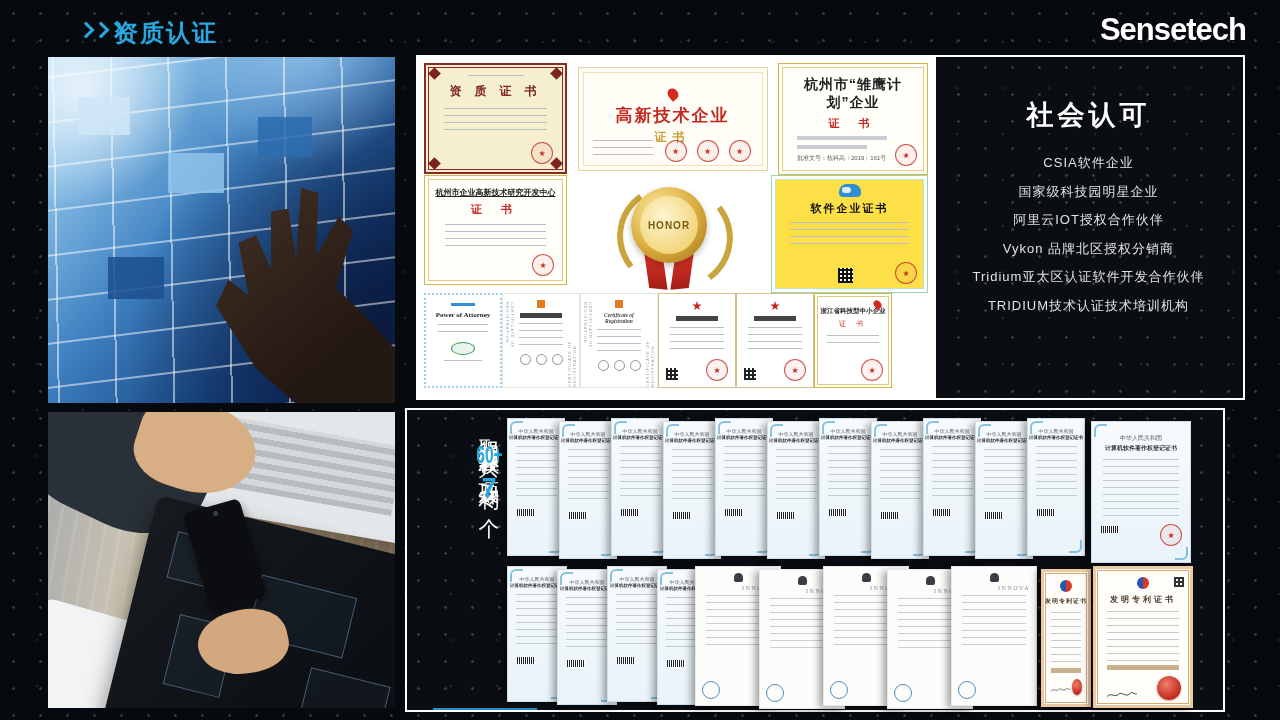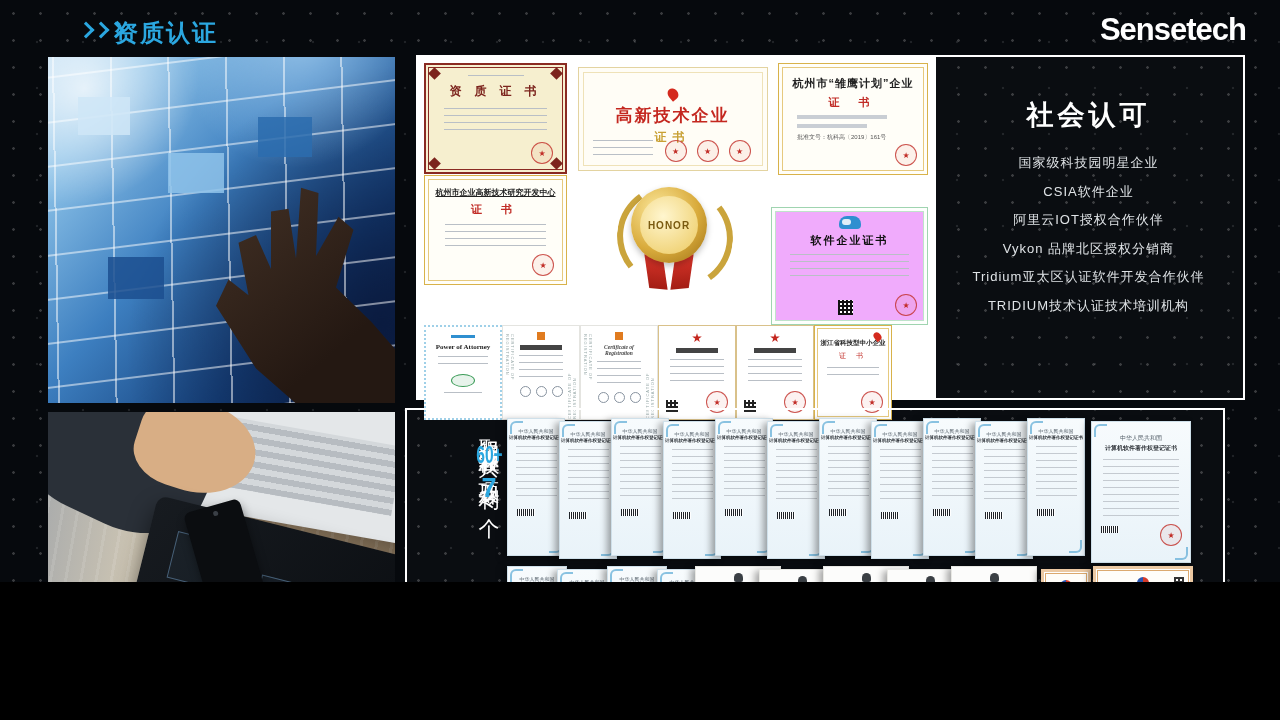--- a/index.html
+++ b/index.html
@@ -1,17 +1,17 @@
 <!DOCTYPE html>
 <html><head>
 <meta charset="utf-8">
 <style>
   html,body{margin:0;padding:0;background:#000;}
   .stage{
-    position:relative;width:1280px;height:582px;overflow:hidden;
+    position:relative;width:1280px;height:720px;overflow:hidden;
     font-family:"Liberation Sans","DejaVu Sans",sans-serif;
     background-color:#06090d;
     background-image:
       radial-gradient(rgba(255,255,255,0.20) 1px, transparent 1.6px),
       radial-gradient(rgba(255,255,255,0.10) 1px, transparent 1.6px);
     background-size:27px 27px, 46px 46px;
     background-position:0 0, 14px 19px;
   }
   
   .hdr-chevrons{position:absolute;left:80px;top:24px;display:flex;gap:3px;}
@@ -67,42 +67,42 @@
   .seal{width:20px;height:20px;border-radius:50%;border:1.5px solid rgba(193,44,38,.8);color:#c12c26;font-size:8px;display:flex;align-items:center;justify-content:center;background:rgba(222,90,80,.08);}
   
   .cert-hitech{width:190px;height:104px;margin-top:4px;background:#fffdf6;border:1px solid #e3d3a0;box-shadow:inset 0 0 0 4px #fffdf6,inset 0 0 0 5px #efe2b8;padding:20px 12px;}
   .ch-flame{width:10px;height:12px;margin:0 auto;background:#d42a1e;border-radius:50% 50% 50% 0;transform:rotate(-40deg);}
   .ch-title{font-size:17px;font-weight:800;color:#c4271f;text-align:center;letter-spacing:2px;margin-top:4px;}
   .ch-sub{font-size:12px;font-weight:700;color:#c8a034;text-align:center;letter-spacing:6px;margin-top:2px;}
   .ch-lines{position:absolute;left:14px;bottom:14px;width:60px;height:16px;}
   .ch-seals{position:absolute;right:16px;bottom:8px;display:flex;gap:10px;}
   
   .cert-eagle{width:150px;height:112px;background:#fffef8;border:1px solid #d8b24a;box-shadow:inset 0 0 0 3px #fffef8,inset 0 0 0 4px #e6c97e;padding:12px 10px 6px;}
-  .ce-title{font-size:11px;font-weight:800;color:#222;text-align:center;letter-spacing:1px;}
+  .ce-title{font-size:14px;font-weight:800;color:#222;text-align:center;letter-spacing:1px;}
   .ce-sub{font-size:11px;font-weight:700;color:#c12c26;text-align:center;letter-spacing:8px;margin-top:4px;}
   .ce-l{width:70%;height:4px;background:#c9ced4;margin:5px 0 0 8px;}
   .ce-doc{font-size:6px;color:#555;margin:5px 0 0 8px;}
   .ce-seal{position:absolute;right:10px;bottom:8px;}
   
   .cert-rnd{width:143px;height:110px;background:#fffef8;border:1px solid #d8b24a;box-shadow:inset 0 0 0 3px #fffef8,inset 0 0 0 4px #e6c97e;padding:11px 9px 6px;}
   .cr-title{font-size:8px;font-weight:800;color:#222;text-align:center;text-decoration:underline;}
   .cr-sub{font-size:11px;font-weight:700;color:#c12c26;text-align:center;letter-spacing:8px;margin-top:4px;}
   .cr-body{width:82%;height:22px;margin:7px auto 0;}
   .cr-seal{position:absolute;right:12px;bottom:8px;}
   
   .medal{width:120px;height:116px;position:relative;margin-top:2px;}
   .m-wreath{position:absolute;left:8px;top:6px;width:104px;height:96px;border-radius:50%;border:6px solid transparent;border-left:6px solid #caa43c;border-right:6px solid #caa43c;transform:rotate(8deg);}
   .m-ring{position:absolute;left:22px;top:10px;width:76px;height:76px;border-radius:50%;background:radial-gradient(circle at 35% 30%,#fbe79a,#d9ab3c 55%,#9c6f14);box-shadow:0 3px 6px rgba(0,0,0,.25);}
   .m-inner{position:absolute;left:31px;top:19px;width:58px;height:58px;border-radius:50%;background:radial-gradient(circle at 40% 35%,#fff6cf,#ecc95f);display:flex;align-items:center;justify-content:center;}
   .m-label{font-size:10px;font-weight:800;color:#7a5a10;letter-spacing:1px;}
   .m-rib{position:absolute;width:18px;height:34px;background:linear-gradient(#d8352a,#a31d14);}
   .m-rib.l{left:38px;top:78px;transform:skewX(14deg) rotate(6deg);}
   .m-rib.r{left:64px;top:78px;transform:skewX(-14deg) rotate(-6deg);}
   
-  .cert-soft{width:157px;height:118px;background:#f0abfc;border:1px solid #9fd4b0;box-shadow:inset 0 0 0 3px #fdfffd,inset 0 0 0 4px #bfe3cb;padding:8px 10px;margin-top:32px;}
+  .cert-soft{width:157px;height:118px;background:#fde047;border:1px solid #9fd4b0;box-shadow:inset 0 0 0 3px #fdfffd,inset 0 0 0 4px #bfe3cb;padding:8px 10px;}
   .cs-logo{width:22px;height:13px;margin:0 auto;background:#2f8fd0;border-radius:8px 8px 4px 4px;position:relative;}
   .cs-logo::after{content:"";position:absolute;left:3px;top:3px;width:9px;height:6px;background:#fff;border-radius:4px;opacity:.85;}
   .cs-title{font-size:11px;font-weight:800;color:#111;text-align:center;letter-spacing:2px;margin-top:4px;}
   .cs-body{width:88%;height:26px;margin:6px auto 0;}
   .cs-qr{position:absolute;left:66px;bottom:9px;width:15px;height:15px;background:
       repeating-linear-gradient(0deg,#111 0 2px,transparent 2px 4px),
       repeating-linear-gradient(90deg,#111 0 2px,#fff 2px 4px);}
   .cs-seal{position:absolute;right:10px;bottom:8px;}
   
   .crow3{display:flex;}
@@ -340,22 +340,22 @@
         <div class="ss-sub">证 书</div>
         <div class="ss-body glines"></div>
         <div class="ss-seal seal">★</div>
       </div>
     </div>
   </div>
 
   <div class="panel-social">
     <div class="soc-head">社会认可</div>
     <div class="soc-list">
+        <div class="social-item">CSIA软件企业</div>
         <div class="social-item">国家级科技园明星企业</div>
-        <div class="social-item">CSIA软件企业</div>
         <div class="social-item">阿里云IOT授权合作伙伴</div>
         <div class="social-item">Vykon 品牌北区授权分销商</div>
         <div class="social-item">Tridium亚太区认证软件开发合作伙伴</div>
         <div class="social-item">TRIDIUM技术认证技术培训机构</div>
       </div>
   </div>
 
   <div class="panel-patents">
     <div class="vtext">
       <span>取得相关软件著作权共</span><span class="vnum">60+</span><span>项及</span><span>专利</span><span class="vnum big">7</span><span>个</span>

